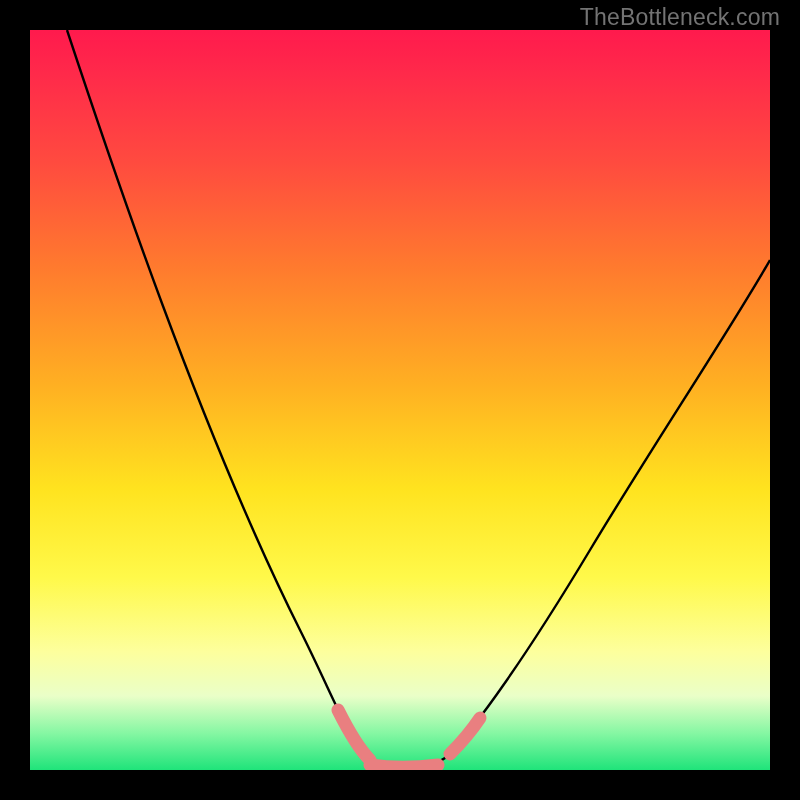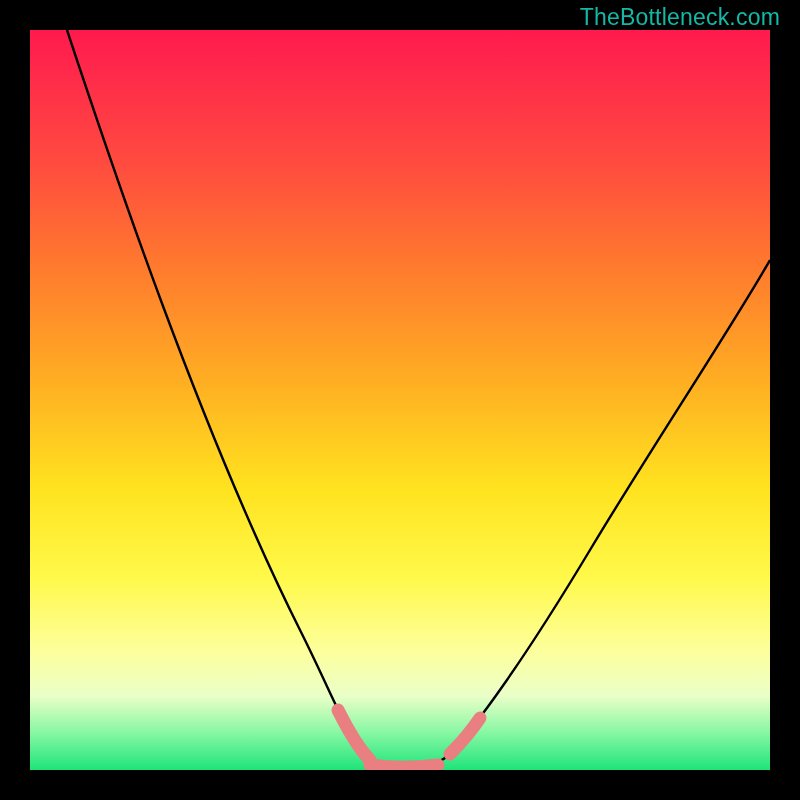--- a/index.html
+++ b/index.html
@@ -52,21 +52,21 @@
     position: absolute;
     left: 0;
     top: 0;
     width: 740px;
     height: 740px;
   }
   .watermark {
     position: absolute;
     top: 4px;
     right: 20px;
-    color: #14b8a6;
+    color: #737373;
     font-size: 23px;
     font-weight: 400;
     letter-spacing: 0.2px;
     user-select: none;
   }
 </style>
 </head>
 <body>
 
 <div class="frame">

